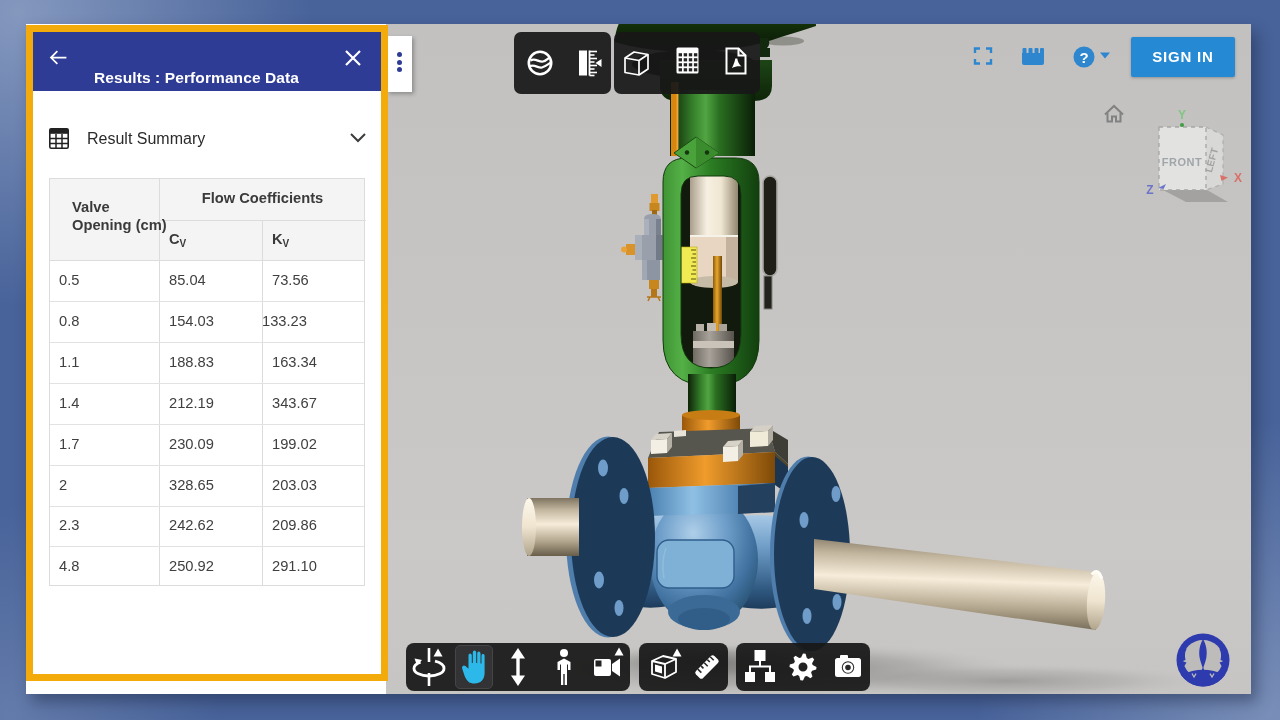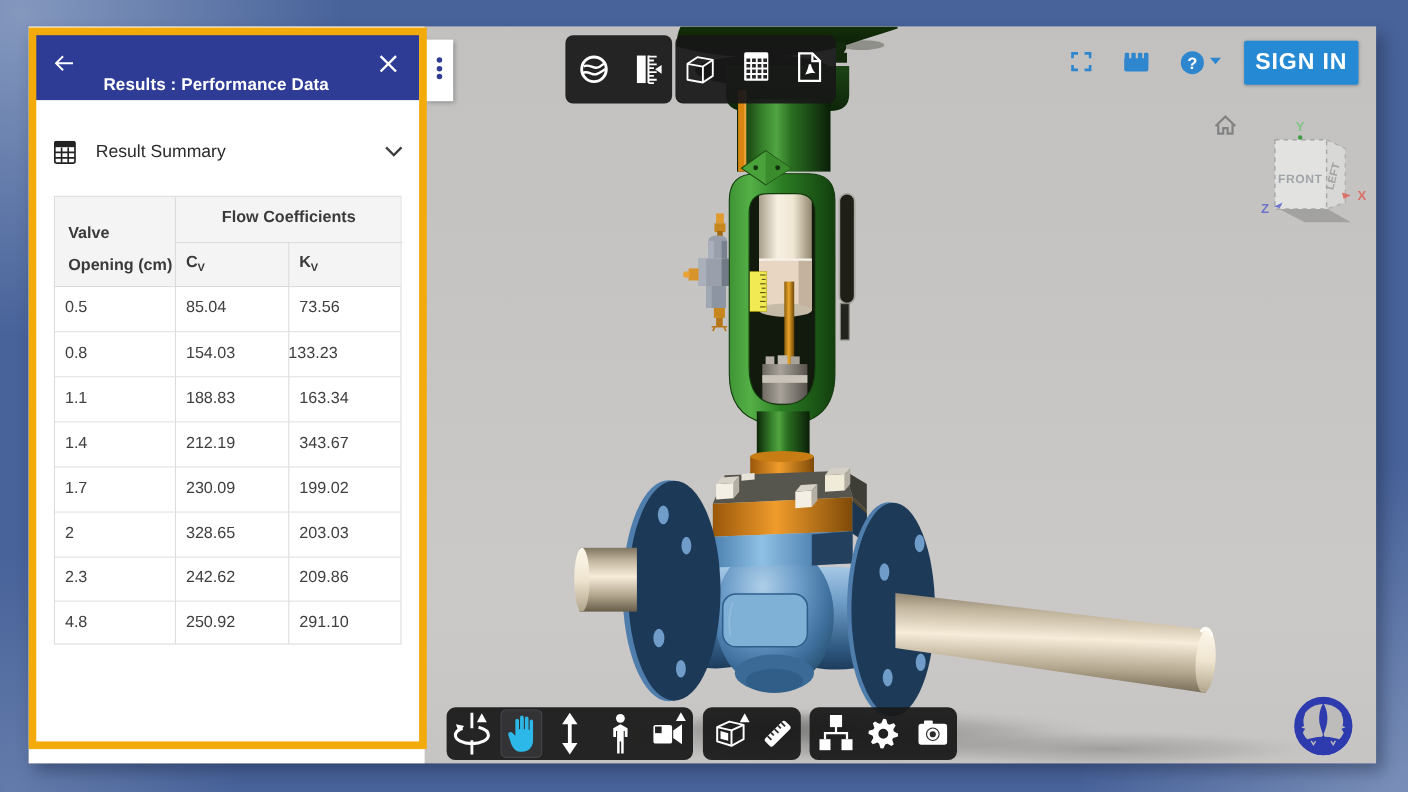--- a/index.html
+++ b/index.html
@@ -28,21 +28,21 @@
 
   
   #bg1 { left:380px; top:619px; width:224px; height:48px; border-radius:8px; }
   #bg2 { left:613px; top:619px; width:89px;  height:48px; border-radius:8px; }
   #bg3 { left:710px; top:619px; width:134px; height:48px; border-radius:8px; }
   .bsel { position:absolute; left:49px; top:2px; width:38px; height:44px; border-radius:5px;
           background:#333336; border:1px solid #454548; }
 
   
   #signin { position:absolute; left:1105px; top:13px; width:104px; height:40px;
-    background:#2589d4; color:#fff; font-size:21px; font-weight:bold; letter-spacing:.8px;
+    background:#2589d4; color:#fff; font-size:15px; font-weight:bold; letter-spacing:.8px;
     text-align:center; line-height:40px; border-radius:2px; box-shadow:0 1px 3px rgba(0,0,0,.25); }
 
   
   #panel { position:absolute; left:0; top:0; width:360px; height:670px; background:#fff; }
   #phead { position:absolute; left:6px; top:7px; width:349px; height:60px; background:#2e3c96; color:#fff; }
   #phead .title { position:absolute; left:62px; top:22px; font-size:15.5px; font-weight:bold; letter-spacing:.1px;margin-top:16px; }
   #dots { position:absolute; left:361px; top:12px; width:25px; height:56px; background:#fff;
           box-shadow:2px 2px 4px rgba(0,0,0,.28); }
   #dots i { position:absolute; left:10px; width:5px; height:5px; border-radius:50%; background:#2e3c96; }
   #hl { position:absolute; left:-0.5px; top:1px; width:362px; height:656px;
@@ -499,21 +499,21 @@
     <svg class="abs" style="left:324px;top:109px" width="16" height="10" viewBox="0 0 16 10">
         <path d="M1 1l7 7 7-7" fill="none" stroke="#3c3c3c" stroke-width="2"></path>
       </svg>
     <div id="tbl">
       <div class="hbg"></div>
       <div class="v1"></div>
         <div class="v2"></div>
       <div class="hf" style="top:41px"></div>
       <div class="h" style="top:81px;background:#dcdcdc"></div>
       <div class="cell bold" style="left:109px;top:11px;width:207px;text-align:center">Flow Coefficients</div>
-      <div class="cell bold" style="left:12px;top:19px;line-height:29px">Valve<br>Opening (cm)</div>
+      <div class="cell bold" style="left:22px;top:19px;line-height:18px">Valve<br>Opening (cm)</div>
       <div class="cell bold" style="left:119px;top:52px">C<sub class="v">V</sub></div>
       <div class="cell bold" style="left:222px;top:52px">K<sub class="v">V</sub></div>
       <div class="cell" style="left:9px;top:93px">0.5</div>
       <div class="cell" style="left:119px;top:93px">85.04</div>
       <div class="cell" style="left:222px;top:93px">73.56</div>
       <div class="cell" style="left:9px;top:134px">0.8</div>
       <div class="cell" style="left:119px;top:134px">154.03</div>
       <div class="cell" style="left:212px;top:134px">133.23</div>
       <div class="h" style="top:122.2px"></div>
       <div class="cell" style="left:9px;top:175px">1.1</div>

